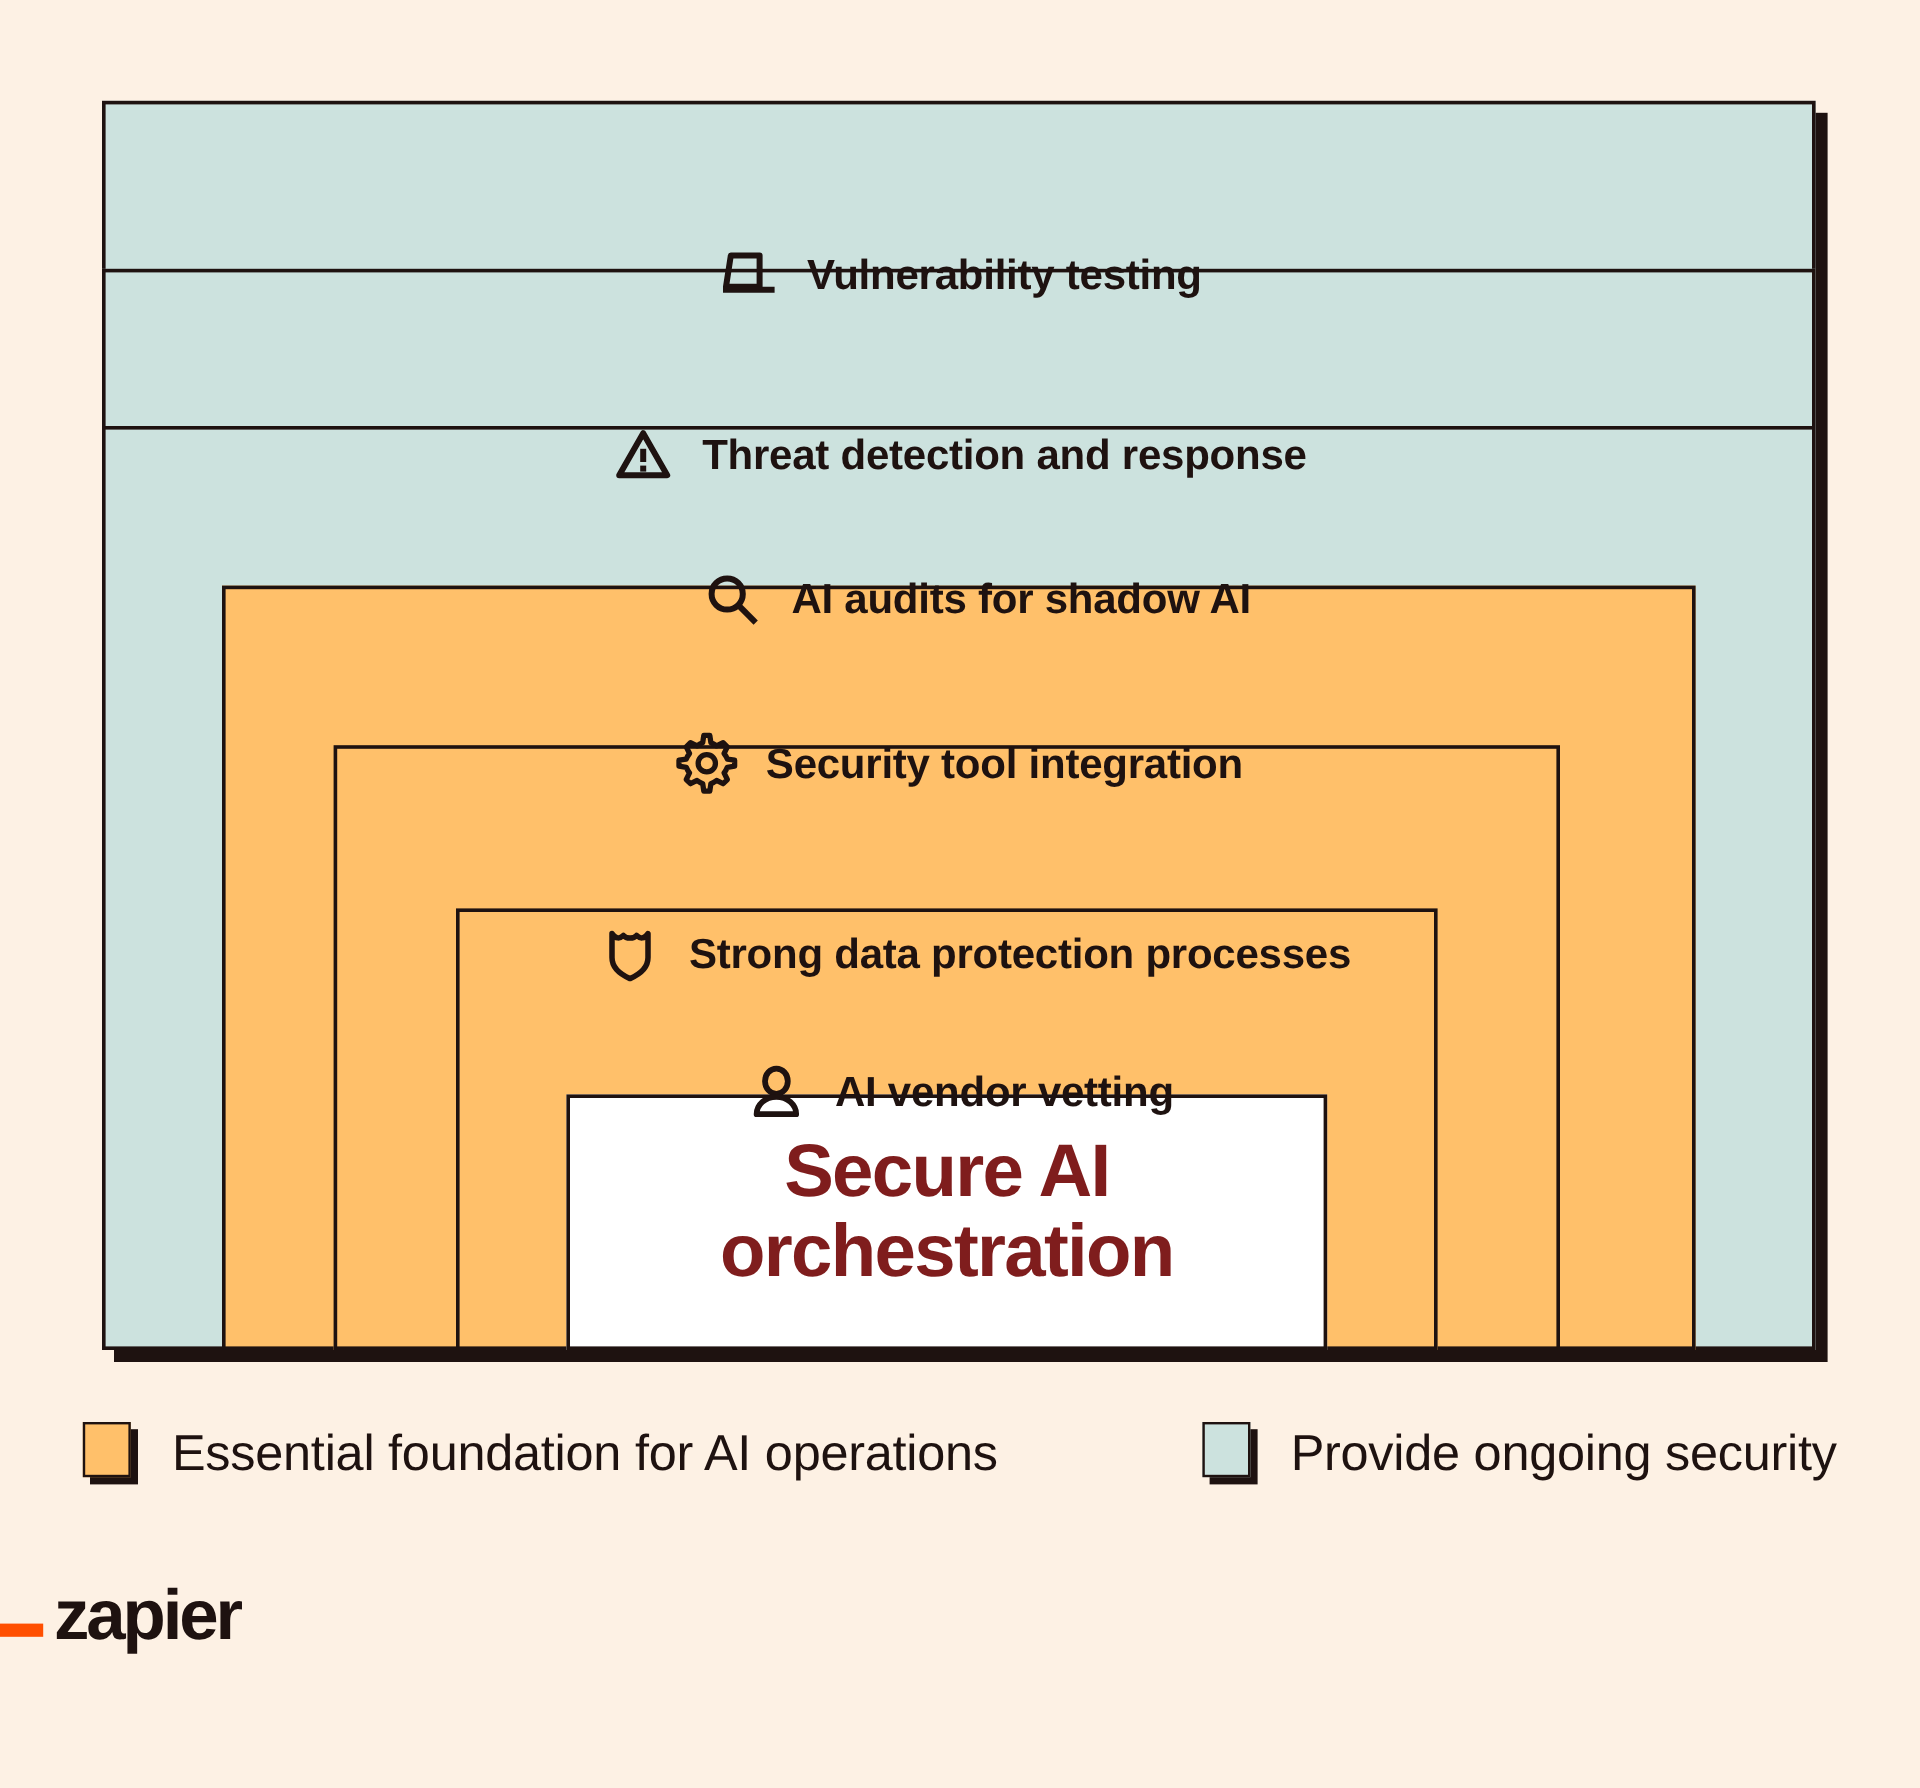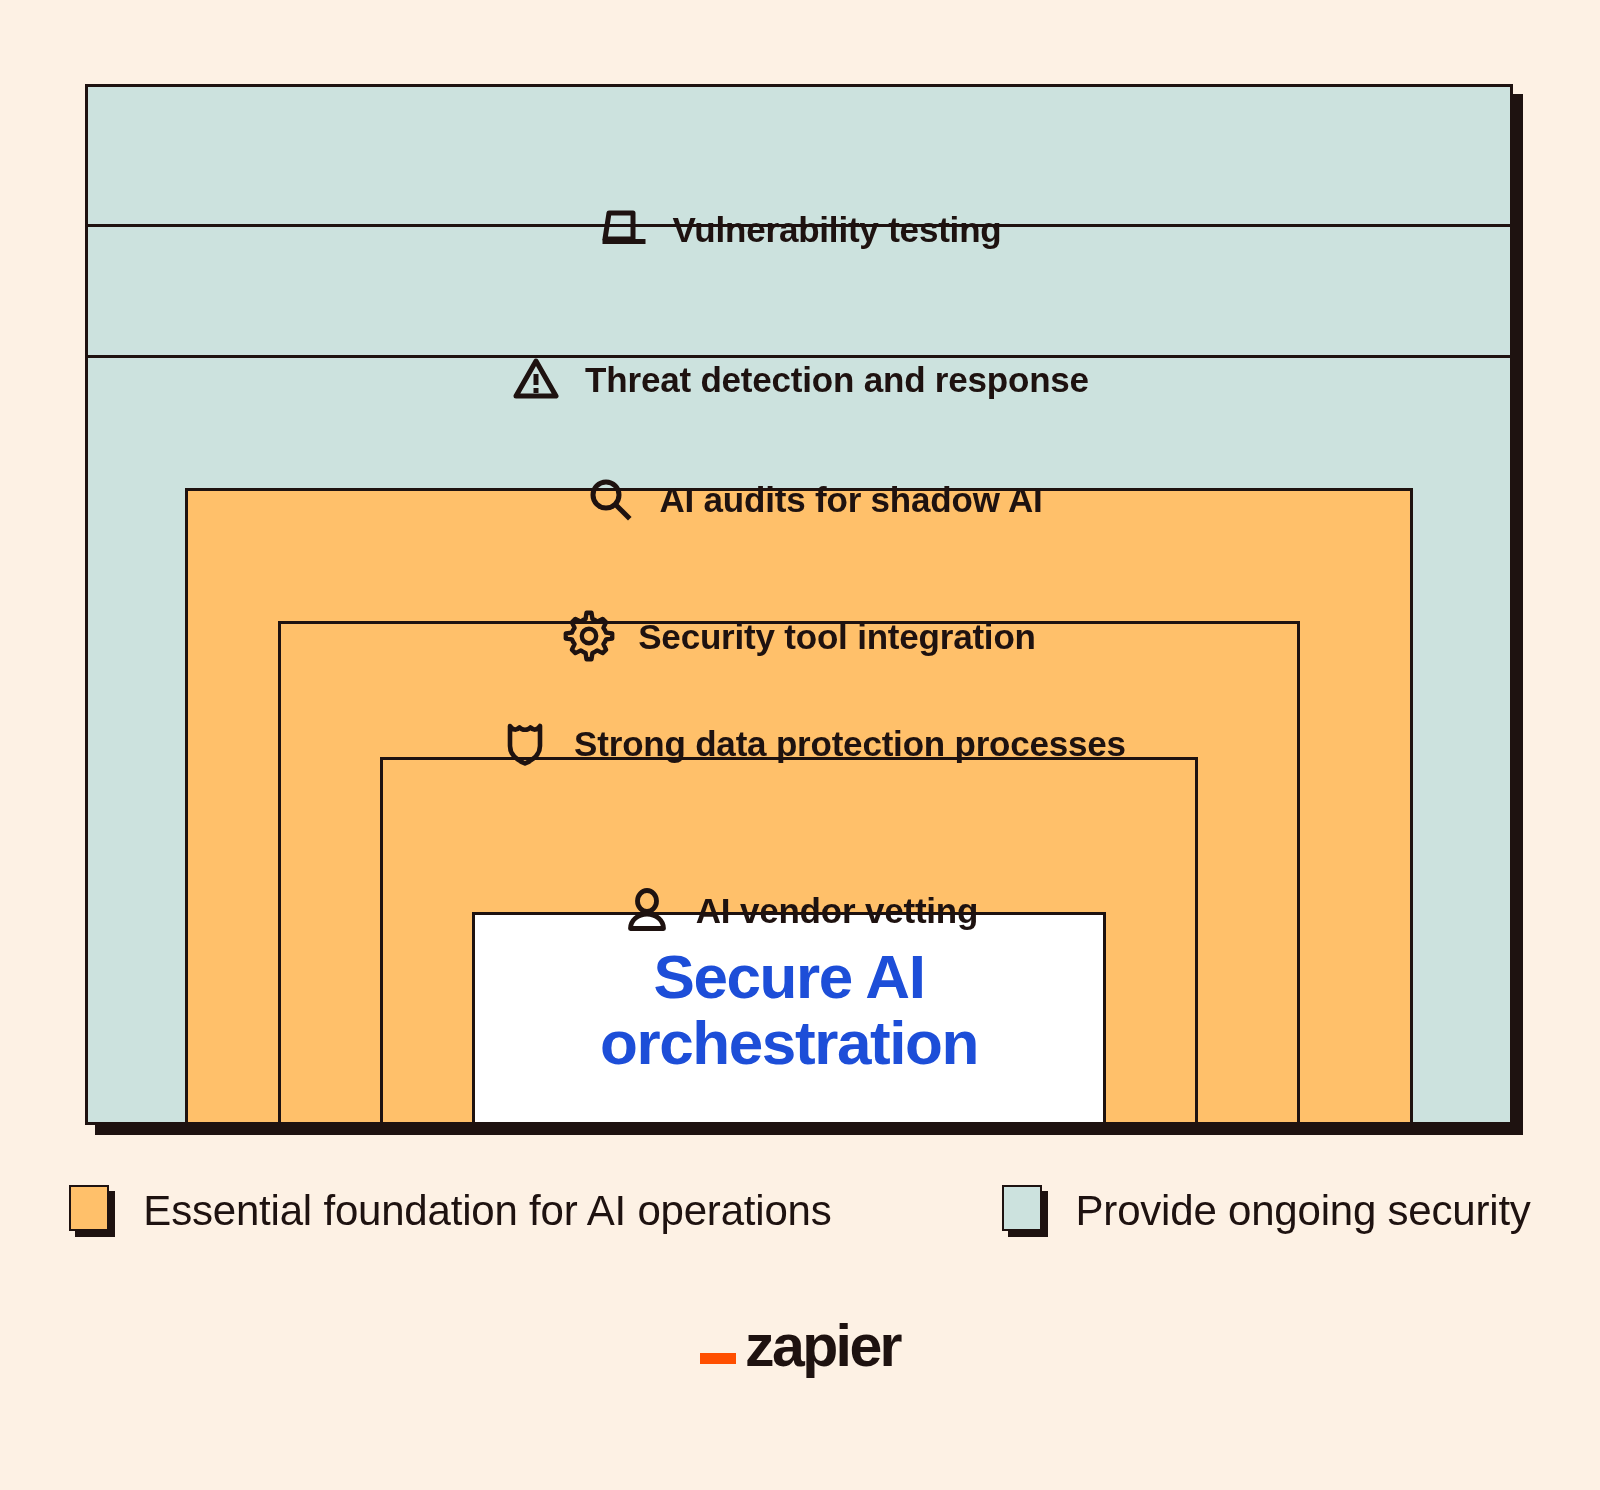--- a/index.html
+++ b/index.html
@@ -87,35 +87,35 @@
     letter-spacing: -0.2px;
     white-space: nowrap;
     line-height: 1;
   }
 
   
   .lab1 { top: 118px; }
   .lab2 { top: 268px; }
   .lab3 { top: 388px; padding-left: 28px; }
   .lab4 { top: 525px; }
-  .lab5 { top: 632px; padding-left: 26px; }
+  .lab5 { top: 684px; padding-left: 26px; }
   .lab6 { top: 799px; }
 
   
   .core-text {
     position: absolute;
     left: 387px;
     top: 860px;
     width: 634px;
     text-align: center;
     font-size: 62px;
     font-weight: 700;
     line-height: 1.06;
     letter-spacing: -1.4px;
-    color: #1d4ed8;
+    color: #7f1d1d;
   }
 
   
   .legend {
     position: absolute;
     left: 0;
     top: 1185px;
     width: 1600px;
     display: flex;
     align-items: center;
@@ -166,21 +166,20 @@
   }
 
   
   .brand {
     position: absolute;
     left: 0;
     top: 1320px;
     width: 1600px;
     display: flex;
     align-items: flex-end;
-    justify-content: center;
     gap: 9px;
   }
 
   .brand-underscore {
     width: 36px;
     height: 11px;
     background: #ff4f00;
     margin-bottom: 9px;
   }
 

